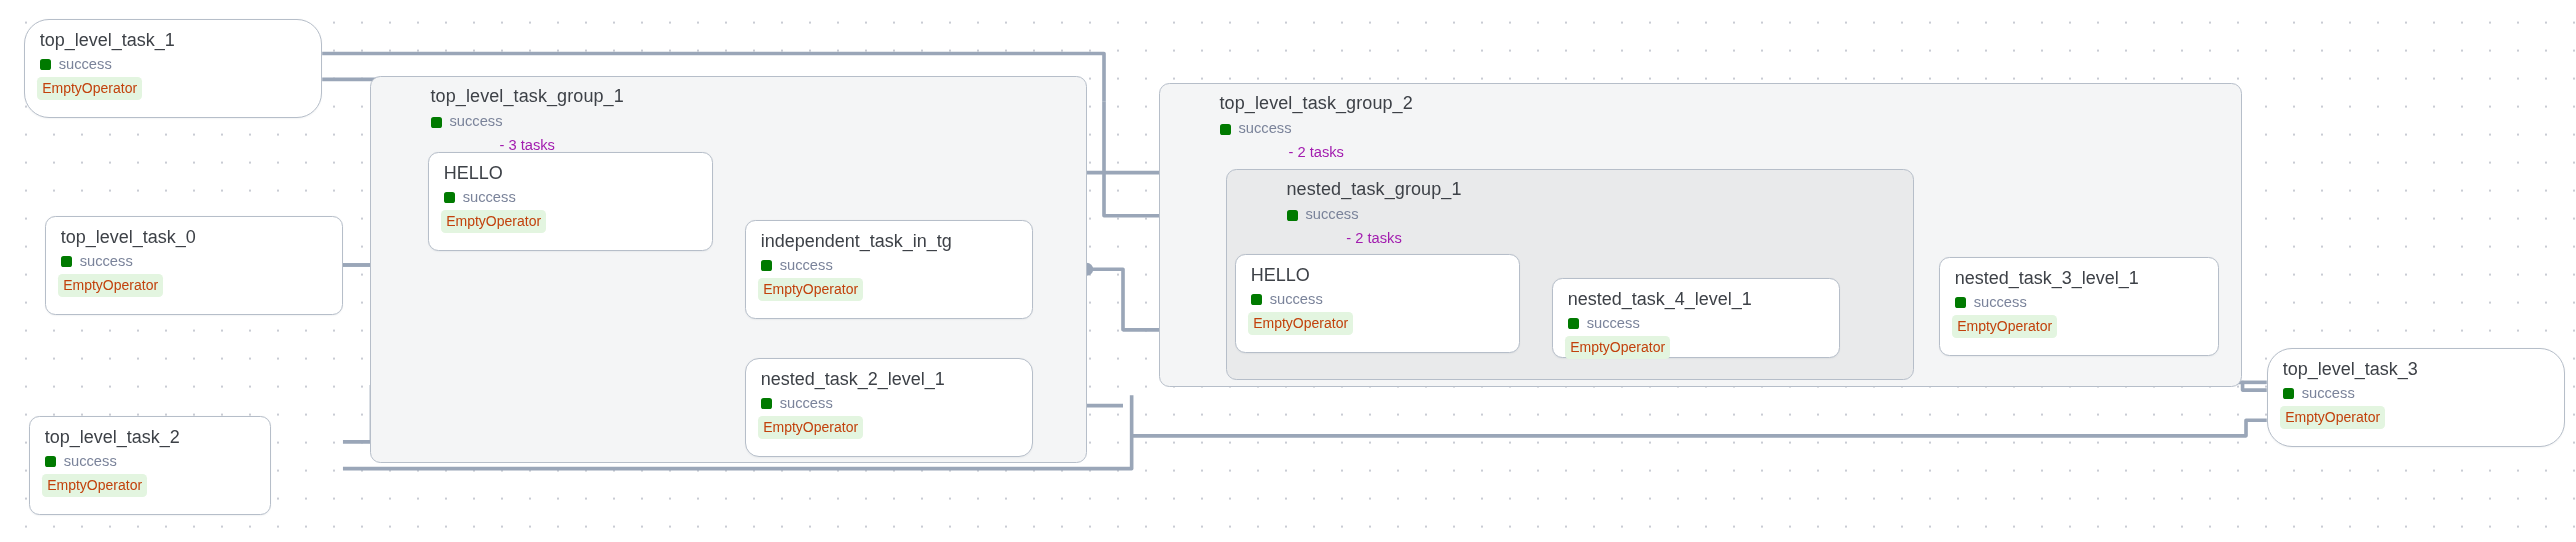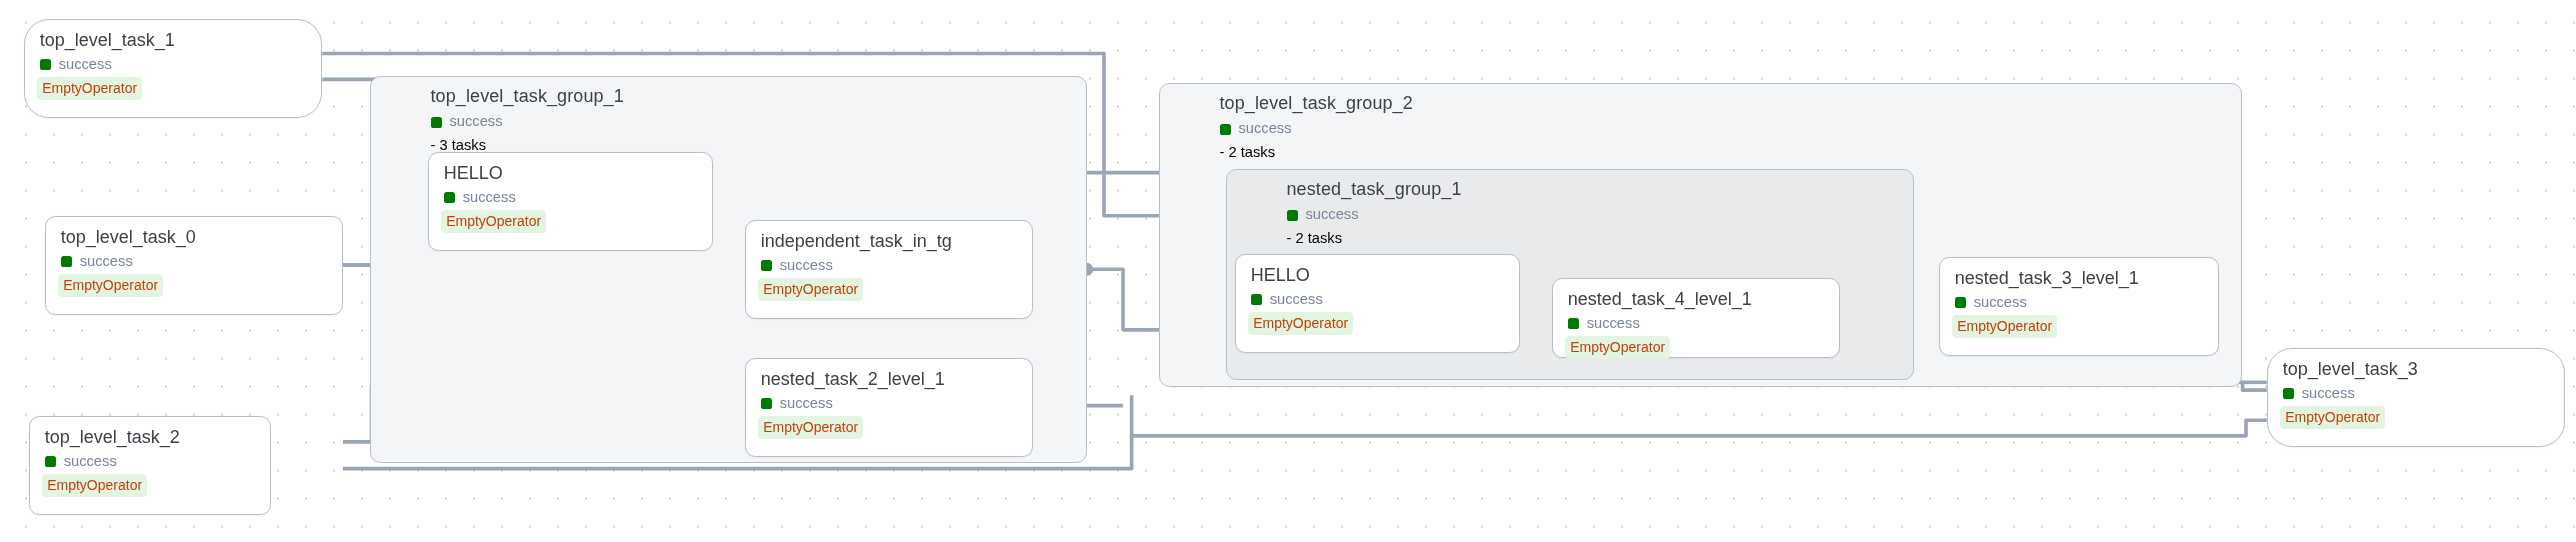--- a/index.html
+++ b/index.html
@@ -38,21 +38,21 @@
     line-height:21px;white-space:nowrap;
   }
   .g-status{
     display:flex;align-items:center;gap:7.8px;margin-top:7.8px;
   }
   .g-status .sq{
     width:11.2px;height:11.2px;border-radius:2.6px;background:#007a00;display:block;
   }
   .g-status .txt{font-size:14.7px;color:#7a839a;line-height:15.5px;}
   .g-tasks{
-    margin-top:8.6px;font-size:14.7px;color:#000000;line-height:15.5px;white-space:nowrap;
+    margin-top:8.6px;font-size:14.7px;color:#a21caf;line-height:15.5px;white-space:nowrap;text-align:center;
   }
 
   
   .node{
     position:absolute;
     background:#ffffff;
     border:1.4px solid #b6bec9;
     border-radius:10.4px;
     box-sizing:border-box;
     box-shadow:0 0.9px 1.7px rgba(20,30,50,.05);
@@ -222,21 +222,21 @@
 
   <div class="node" style="left: 745px; top: 220px; width: 288px; height: 99px; padding-left: 47px;">
     <div class="n-title">independent_task_in_tg</div>
     <div class="n-status">
       <span class="sq"></span>
       <span class="txt">success</span>
     </div>
     <div class="n-op">EmptyOperator</div>
   </div>
 
-  <div class="node" style="left: 745px; top: 358px; width: 288px; height: 99px;">
+  <div class="node" style="left: 745px; top: 358px; width: 288px; height: 99px; border-radius: 14px;">
     <div class="n-title">nested_task_2_level_1</div>
     <div class="n-status">
       <span class="sq"></span>
       <span class="txt">success</span>
     </div>
     <div class="n-op">EmptyOperator</div>
   </div>
 
   <div class="node" style="left: 1235px; top: 254px; width: 285px; height: 99px;">
     <div class="n-title">HELLO</div>

